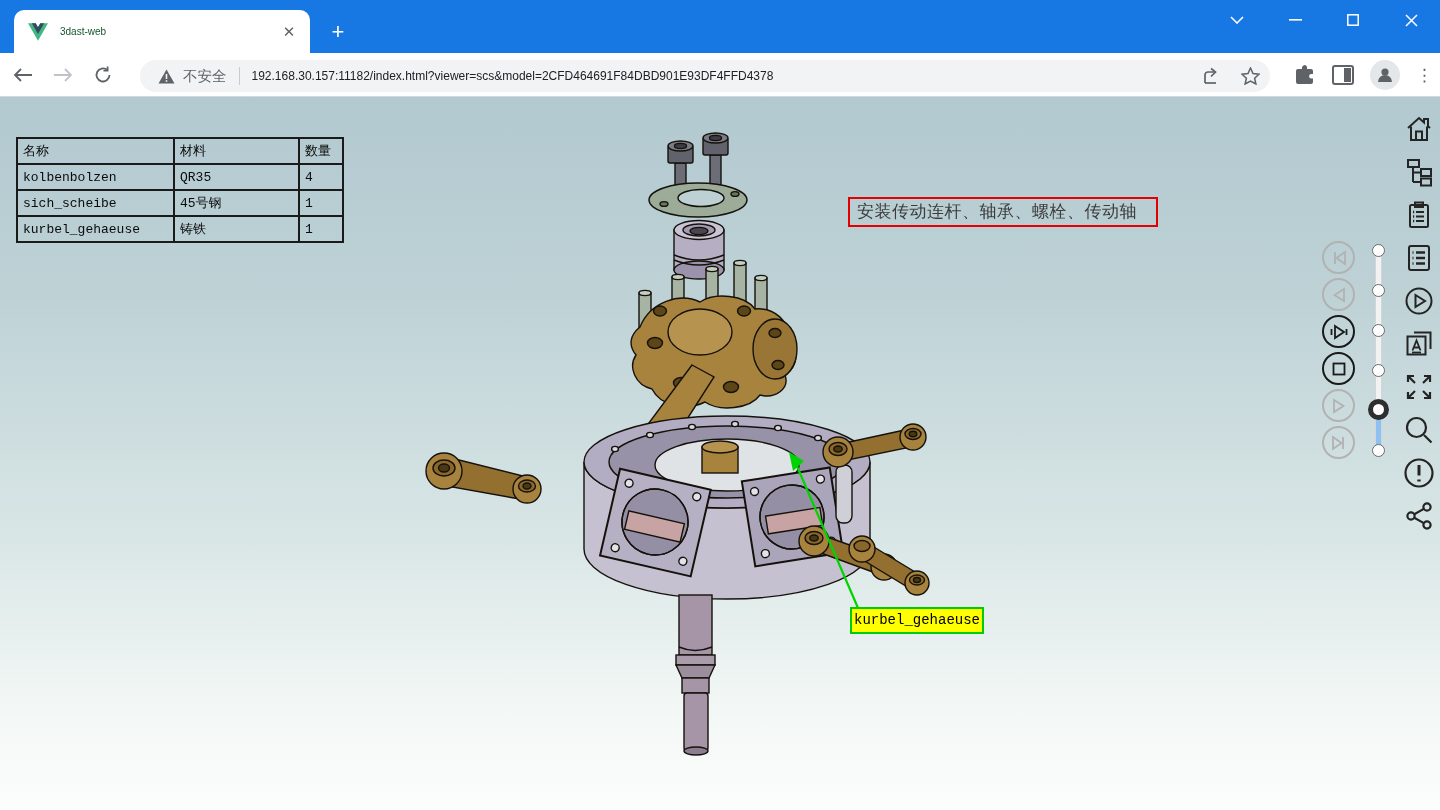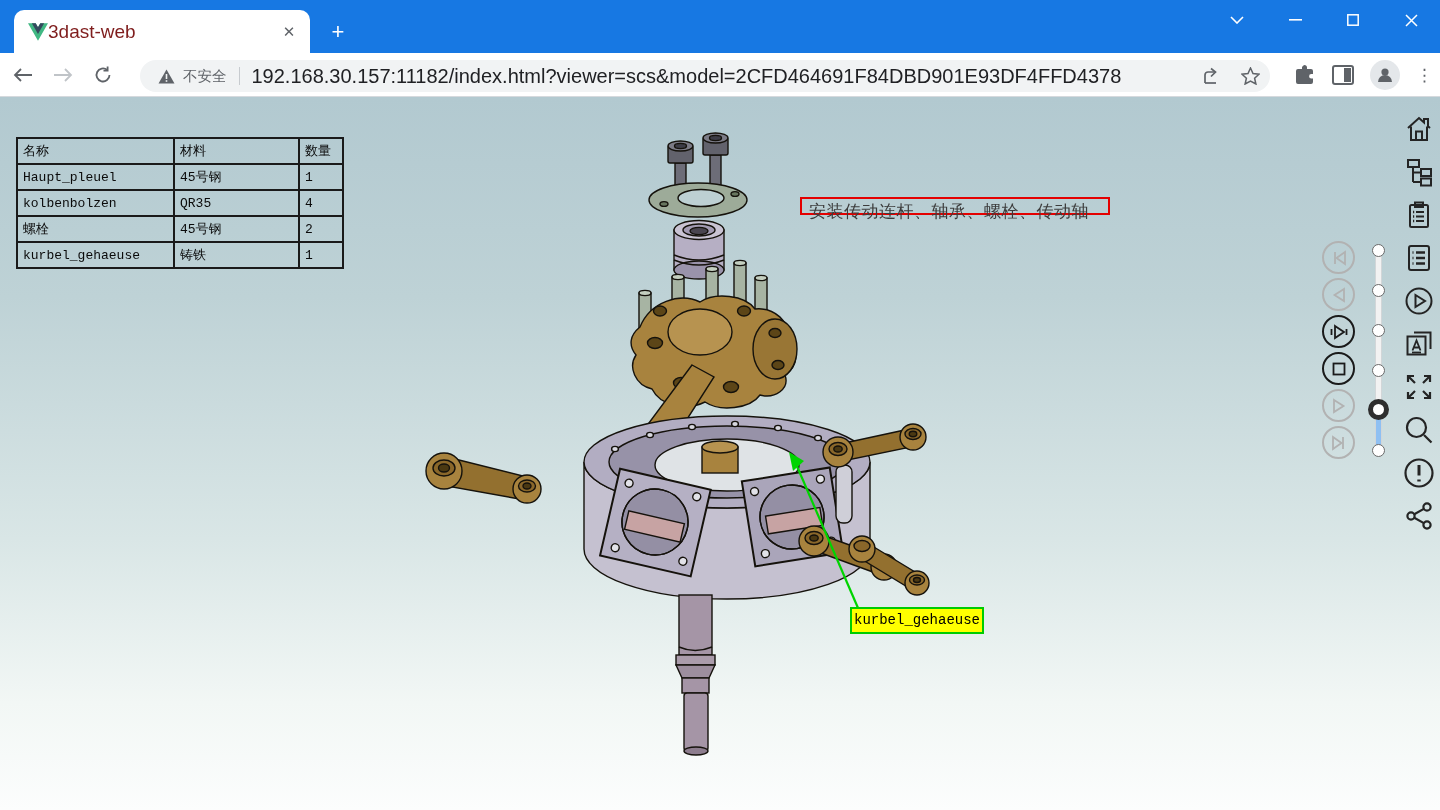--- a/index.html
+++ b/index.html
@@ -4,57 +4,57 @@
 <style>
   * { margin:0; padding:0; box-sizing:border-box; }
   html,body { width:1440px; height:810px; overflow:hidden; font-family:"Liberation Sans", sans-serif; }
   .window { position:relative; width:1440px; height:810px; background:#fff; }
 
   
   .titlebar { position:absolute; left:0; top:0; width:1440px; height:53px; background:#1778e3; }
   .tab { position:absolute; left:14px; top:10px; width:296px; height:43px; background:#fff;
          border-radius:10px 10px 0 0; display:flex; align-items:center; padding:0 10px 0 14px; }
   .tab-favicon { width:20px; height:18px; flex:0 0 auto; }
-  .tab-title { margin-left:0; font-size:19px; color:#7f1d1d; flex:1 1 auto; white-space:nowrap; overflow:hidden; }
+  .tab-title { margin-left:12px; font-size:10px; color:#14532d; flex:1 1 auto; white-space:nowrap; overflow:hidden; }
   .tab-close { width:22px; height:22px; border-radius:50%; display:flex; align-items:center; justify-content:center;
                color:#5f6368; font-size:15px; cursor:pointer; }
   .newtab-btn { position:absolute; left:324px; top:18px; width:28px; height:28px; color:#fff; font-size:22px;
                 font-weight:300; display:flex; align-items:center; justify-content:center; }
   .win-controls { position:absolute; right:0; top:0; height:40px; display:flex; }
   .win-btn { width:58px; height:40px; display:flex; align-items:center; justify-content:center; color:#fff; }
   .win-btn svg { display:block; }
 
   
   .toolbar { position:absolute; left:0; top:53px; width:1440px; height:44px; background:#fff;
              border-bottom:1px solid #d5d9dd; display:flex; align-items:center; }
   .nav-btn { width:34px; height:34px; margin-left:6px; display:flex; align-items:center; justify-content:center; }
   .omnibox { position:absolute; left:140px; top:7px; width:1130px; height:32px; background:#f1f3f4;
              border-radius:16px; display:flex; align-items:center; padding:0 10px 0 18px; }
   .sec-chip { display:flex; align-items:center; color:#5f6368; font-size:14.5px; }
   .sec-chip svg { margin-right:8px; }
   .omni-divider { width:1px; height:18px; background:#c7cbcf; margin:0 12px; }
-  .omni-url { color:#202124; font-size:20px; white-space:nowrap; overflow:hidden; flex:1 1 auto; }
+  .omni-url { color:#202124; font-size:12px; white-space:nowrap; overflow:hidden; flex:1 1 auto; }
   .omni-icons { display:flex; align-items:center; gap:18px; margin-left:10px; }
   .tb-right { position:absolute; right:8px; top:7px; display:flex; align-items:center; gap:16px; }
   .avatar { width:30px; height:30px; border-radius:50%; background:#e4e7ea; display:flex; align-items:center; justify-content:center; }
   .kebab { color:#5f6368; font-size:17px; letter-spacing:0; line-height:5px; width:16px; text-align:center; }
 
   
   .viewport { position:absolute; left:0; top:97px; width:1440px; height:713px;
               background:linear-gradient(180deg,#b2c9d0 0%,#bed2d6 28%,#d9e6e6 62%,#f2f7f5 85%,#fcfdfd 100%); overflow:hidden; }
   .scene { position:absolute; left:0; top:0; width:1440px; height:713px; }
 
   
   .bom { position:absolute; left:16px; top:40px; border-collapse:collapse;
          font-family:"Liberation Mono","DejaVu Sans Mono",monospace; font-size:13px; color:#0a0a0a; }
   .bom th,.bom td { border:2px solid #1a1a1a; height:26px; padding:0 0 0 5px; text-align:left; font-weight:normal; }
   .bom .c-name { width:157px; } .bom .c-mat { width:125px; } .bom .c-qty { width:44px; }
 
   
-  .annotation { position:absolute; left:800px; top:100px; width:310px; height:18px; border:2px solid #e40000;
+  .annotation { position:absolute; left:848px; top:100px; width:310px; height:30px; border:2px solid #e40000;
                 color:#3c3c3c; font-size:17px; line-height:26px; padding-left:7px; letter-spacing:0.5px; white-space:nowrap; }
   .part-label { position:absolute; left:850px; top:510px; width:134px; height:27px; background:#ffff00;
                 border:2px solid #00cc00; color:#000; font-family:"Liberation Mono","DejaVu Sans Mono",monospace;
                 font-size:14px; line-height:23px; text-align:center; white-space:nowrap; }
 
   
   .side-icons { position:absolute; left:1401px; top:16px; width:36px; display:flex; flex-direction:column; gap:11px; }
   .side-icon { width:36px; height:32px; display:flex; align-items:center; justify-content:center; color:#242424; }
 
   
@@ -324,33 +324,28 @@
     </svg>
 
     <table class="bom">
       <tbody>
           <tr>
         <th class="c-name">名称</th>
         <th class="c-mat">材料</th>
         <th class="c-qty">数量</th>
       </tr>
       <tr>
-            <td>Haupt_pleuel</td>
-            <td>45号钢</td>
-            <td>1</td>
-          </tr>
-      <tr>
             <td>kolbenbolzen</td>
             <td>QR35</td>
             <td>4</td>
           </tr>
       <tr>
-            <td>螺栓</td>
+            <td>sich_scheibe</td>
             <td>45号钢</td>
-            <td>2</td>
+            <td>1</td>
           </tr>
       <tr>
             <td>kurbel_gehaeuse</td>
             <td>铸铁</td>
             <td>1</td>
           </tr>
     </tbody>
       </table>
 
     <div class="annotation">安装传动连杆、轴承、螺栓、传动轴</div>

